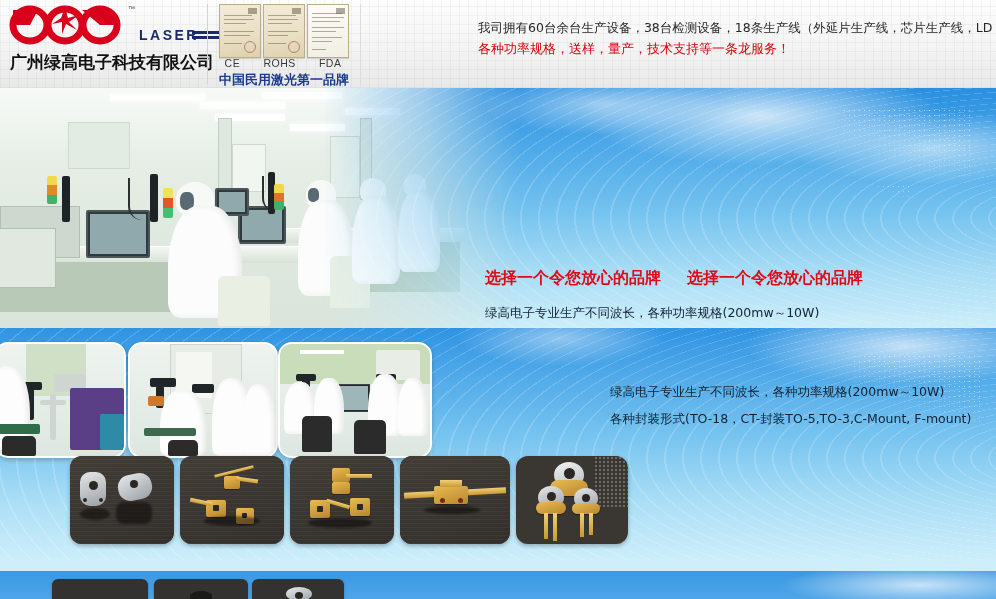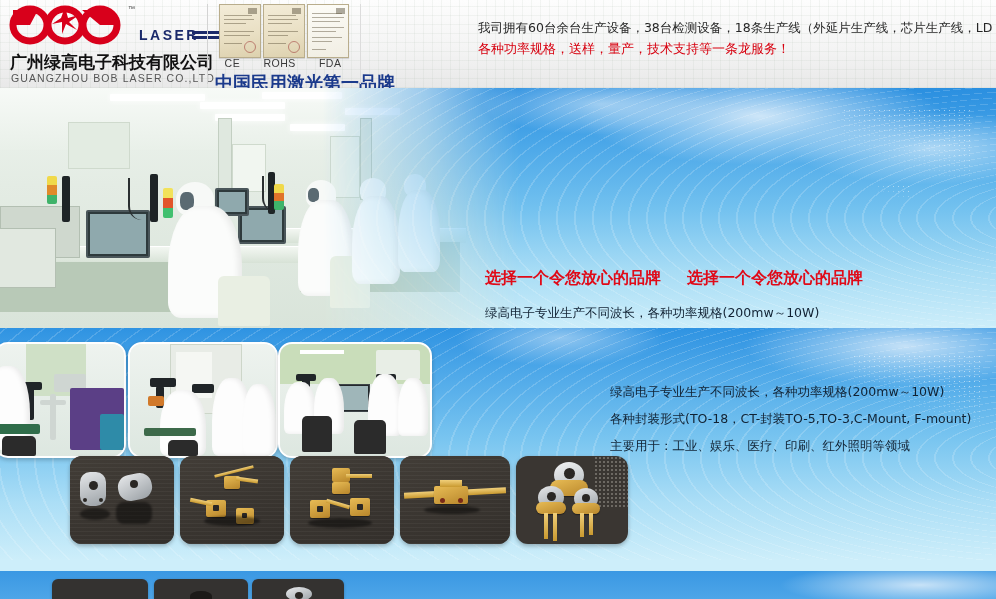--- a/index.html
+++ b/index.html
@@ -69,21 +69,21 @@
   .cert .seal{position:absolute;right:4px;bottom:4px;width:10px;height:10px;border-radius:50%;border:1px solid rgba(150,40,40,.5);}
   .cert .hdrbar{position:absolute;right:3px;top:3px;width:9px;height:6px;background:rgba(80,70,50,.45);}
   .cert-labels{
     position:absolute;left:0;top:53px;width:140px;
     display:flex;justify-content:space-around;align-items:center;
     font-size:10.5px;color:#3a3a3a;letter-spacing:.5px;
     font-family:"Liberation Sans",sans-serif;
   }
   .cert-tag{
     position:absolute;left:2px;top:67px;width:138px;text-align:center;
-    font-size:18px;font-weight:bold;color:#1b3a8c;white-space:nowrap;
+    font-size:13px;font-weight:bold;color:#1b3a8c;white-space:nowrap;
     font-family:"DejaVu Sans",sans-serif;
   }
   .hdr-sep2{position:absolute;left:360px;top:4px;width:1px;height:80px;background:#dcdcdc;}
 
   
   .hdr-text{position:absolute;left:478px;top:18px;width:516px;}
   .hdr-text .l{
     font-size:12.5px;color:#262626;line-height:20px;white-space:nowrap;
     font-family:"DejaVu Sans",sans-serif;
   }
@@ -241,21 +241,20 @@
         <div class="lv-laser">LASER</div>
         <div class="laser-bars">
           <svg width="60" height="14" viewBox="0 0 60 14">
             <rect x="0" y="2" width="40" height="3" fill="#1b2a6b"></rect>
             <rect x="0" y="7" width="40" height="3" fill="#1b2a6b"></rect>
             <path d="M42 0 L58 0 L50 7 L58 14 L42 14 L50 7 Z" fill="#1b2a6b"></path>
           </svg>
         </div>
       </div>
       <div class="cn-name">广州绿高电子科技有限公司</div>
-      <div class="en-name">GUANGZHOU BOB LASER CO.,LTD</div>
     </div>
 
     <div class="hdr-sep"></div>
 
     <div class="certs">
       <div class="cert-row">
         <div class="cert c1">
           <span class="hdrbar"></span>
           <span class="ln" style="top:10px;width:28px;"></span>
           <span class="ln" style="top:14px;width:30px;"></span>
@@ -495,21 +494,20 @@
         <div class="goldpin" style="left:28px;top:57px;width:4px;height:26px;"></div>
         <div class="goldpin" style="left:37px;top:57px;width:4px;height:28px;"></div>
         <div class="goldpin" style="left:64px;top:57px;width:4px;height:24px;"></div>
         <div class="goldpin" style="left:73px;top:57px;width:4px;height:22px;"></div>
       </div>
     </div>
 
     <div class="band2-text" style="position:absolute;left:610px;top:50px;width:386px;">
       <div class="spec">绿高电子专业生产不同波长，各种功率规格(200mw～10W)</div>
       <div class="spec">各种封装形式(TO-18，CT-封装TO-5,TO-3,C-Mount, F-mount)</div>
-      <div class="spec">主要用于：工业、娱乐、医疗、印刷、红外照明等领域</div>
     </div>
   </div>
 
   <div class="gapband"></div>
   <div class="band3">
     <div class="sky3"></div>
     <div class="b3photo r1"></div>
     <div class="b3photo r2">
       <div style="position:absolute;left:36px;top:12px;width:22px;height:10px;background:#1c1a18;border-radius:50% 50% 0 0;"></div>
     </div>

